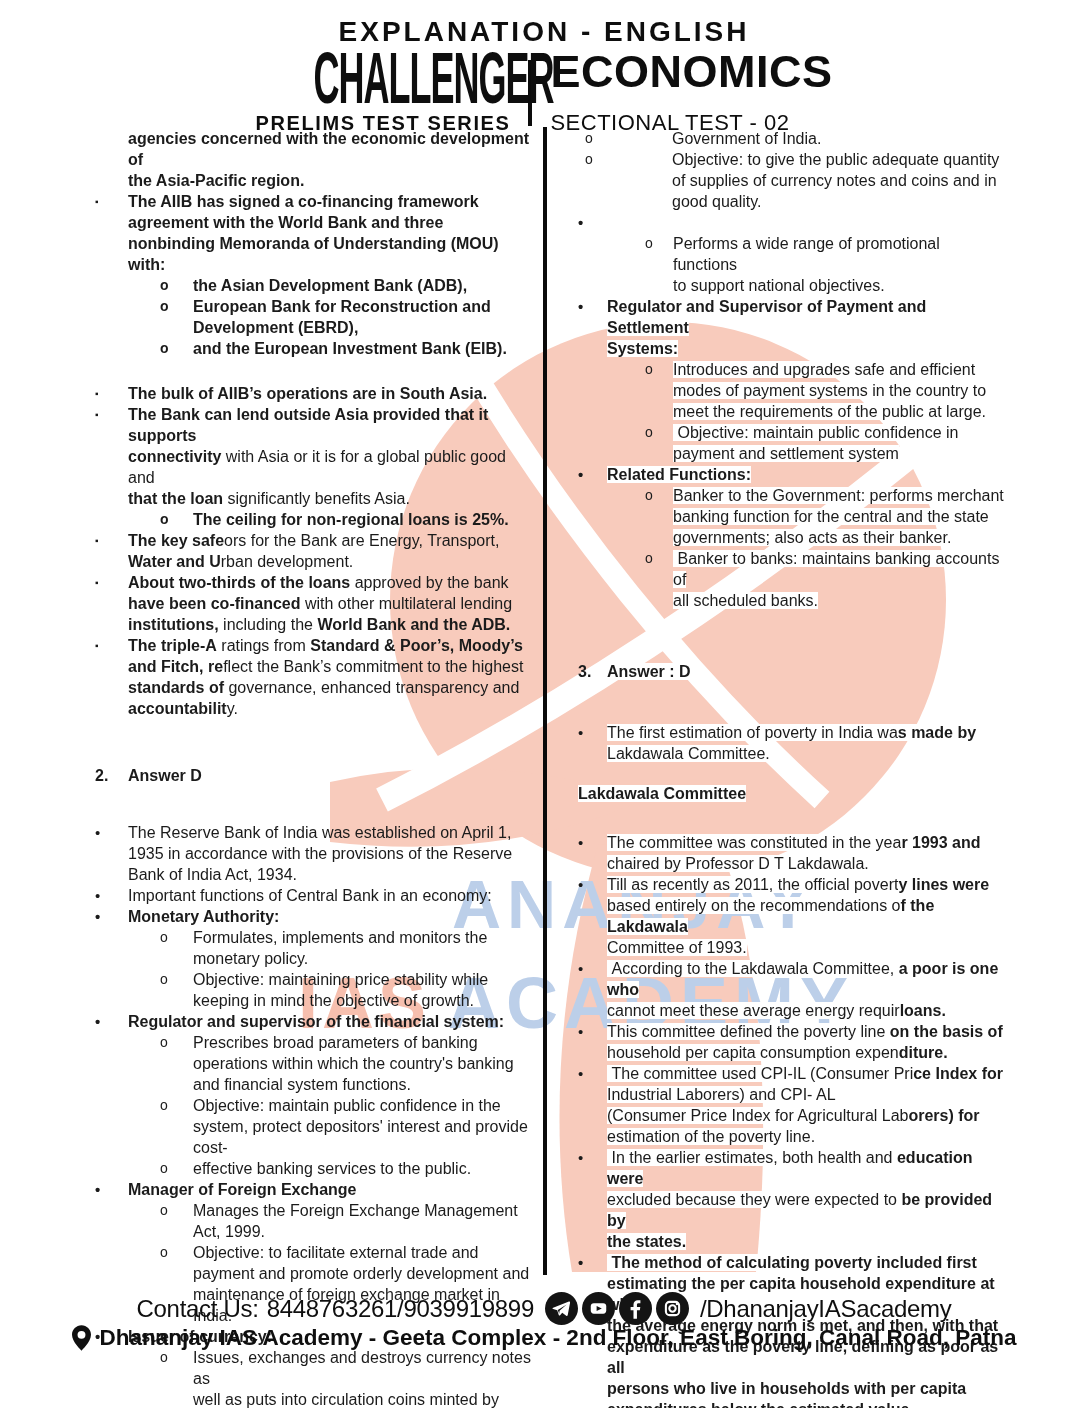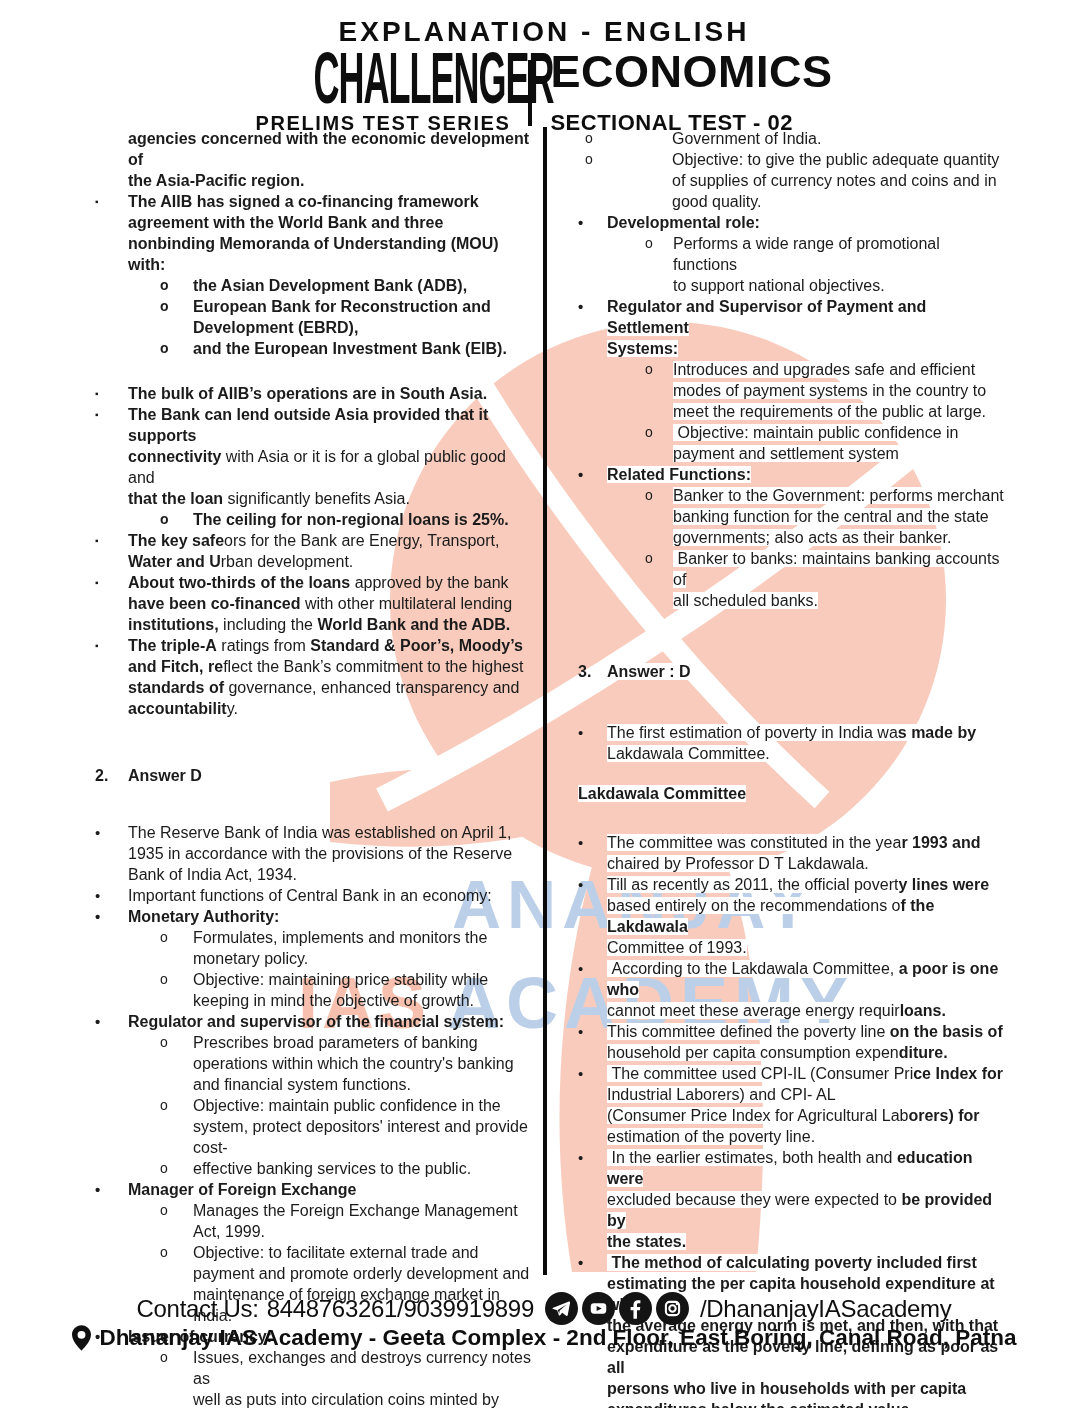--- a/index.html
+++ b/index.html
@@ -11,21 +11,21 @@
   .header{position:absolute;top:16px;left:0;right:0;text-align:center;z-index:3;color:#0e0e0e;}
   .hdr-exp{font-size:28px;font-weight:700;letter-spacing:3px;}
   .hdr-row{display:flex;justify-content:center;align-items:center;gap:18px;margin-top:1px;}
   .challenger-wrap{width:230px;}
   .challenger{font-size:72px;font-weight:700;line-height:.8;white-space:nowrap;
     transform:scaleX(.5);transform-origin:center;letter-spacing:-2px;}
   .prelims{font-size:20px;font-weight:700;letter-spacing:1.6px;margin-top:4px;white-space:nowrap;}
   .hdr-bar{width:4px;height:66px;background:#0c0c0c;}
   .hdr-right{text-align:left;}
   .economics{font-size:45px;font-weight:700;line-height:1;letter-spacing:.5px;}
-  .sectional{font-size:22px;font-weight:700;margin-top:16px;letter-spacing:.5px;}
+  .sectional{font-size:22px;font-weight:400;margin-top:16px;letter-spacing:.5px;}
   
   .wm{position:absolute;left:0;top:0;z-index:1;}
   
   .vdivider{position:absolute;left:543px;top:127px;width:4px;height:1148px;background:#0a0a0a;z-index:2;}
   .col{position:absolute;top:128px;z-index:2;font-size:16px;line-height:21px;}
   .col-left{left:93px;width:440px;}
   .col-right{left:560px;width:448px;}
   .blk{display:flex;align-items:flex-start;}
   .mk{flex:none;box-sizing:border-box;}
   .tx{flex:1;white-space:pre-wrap;}
@@ -219,21 +219,20 @@
       <div class="tx"><span>Government of India.</span></div>
     </div>
     <div class="blk li2a">
       <span class="mk m-li2a mk-o">o</span>
       <div class="tx"><span>Objective: to give the public adequate quantity
 of supplies of currency notes and coins and in
 good quality.</span></div>
     </div>
     <div class="blk lidot">
       <span class="mk m-lidot mk-dot" style="font-weight: 700;">•</span>
-      <div class="tx"><span class="b">Developmental role:</span></div>
     </div>
     <div class="blk li2">
       <span class="mk m-li2 mk-o">o</span>
       <div class="tx"><span>Performs a wide range of promotional functions
 to support national objectives.</span></div>
     </div>
     <div class="blk lidot">
       <span class="mk m-lidot mk-dot" style="font-weight: 700;">•</span>
       <div class="tx"><span class="b">Regulator and Supervisor of Payment and Settlement
 Systems:</span></div>

